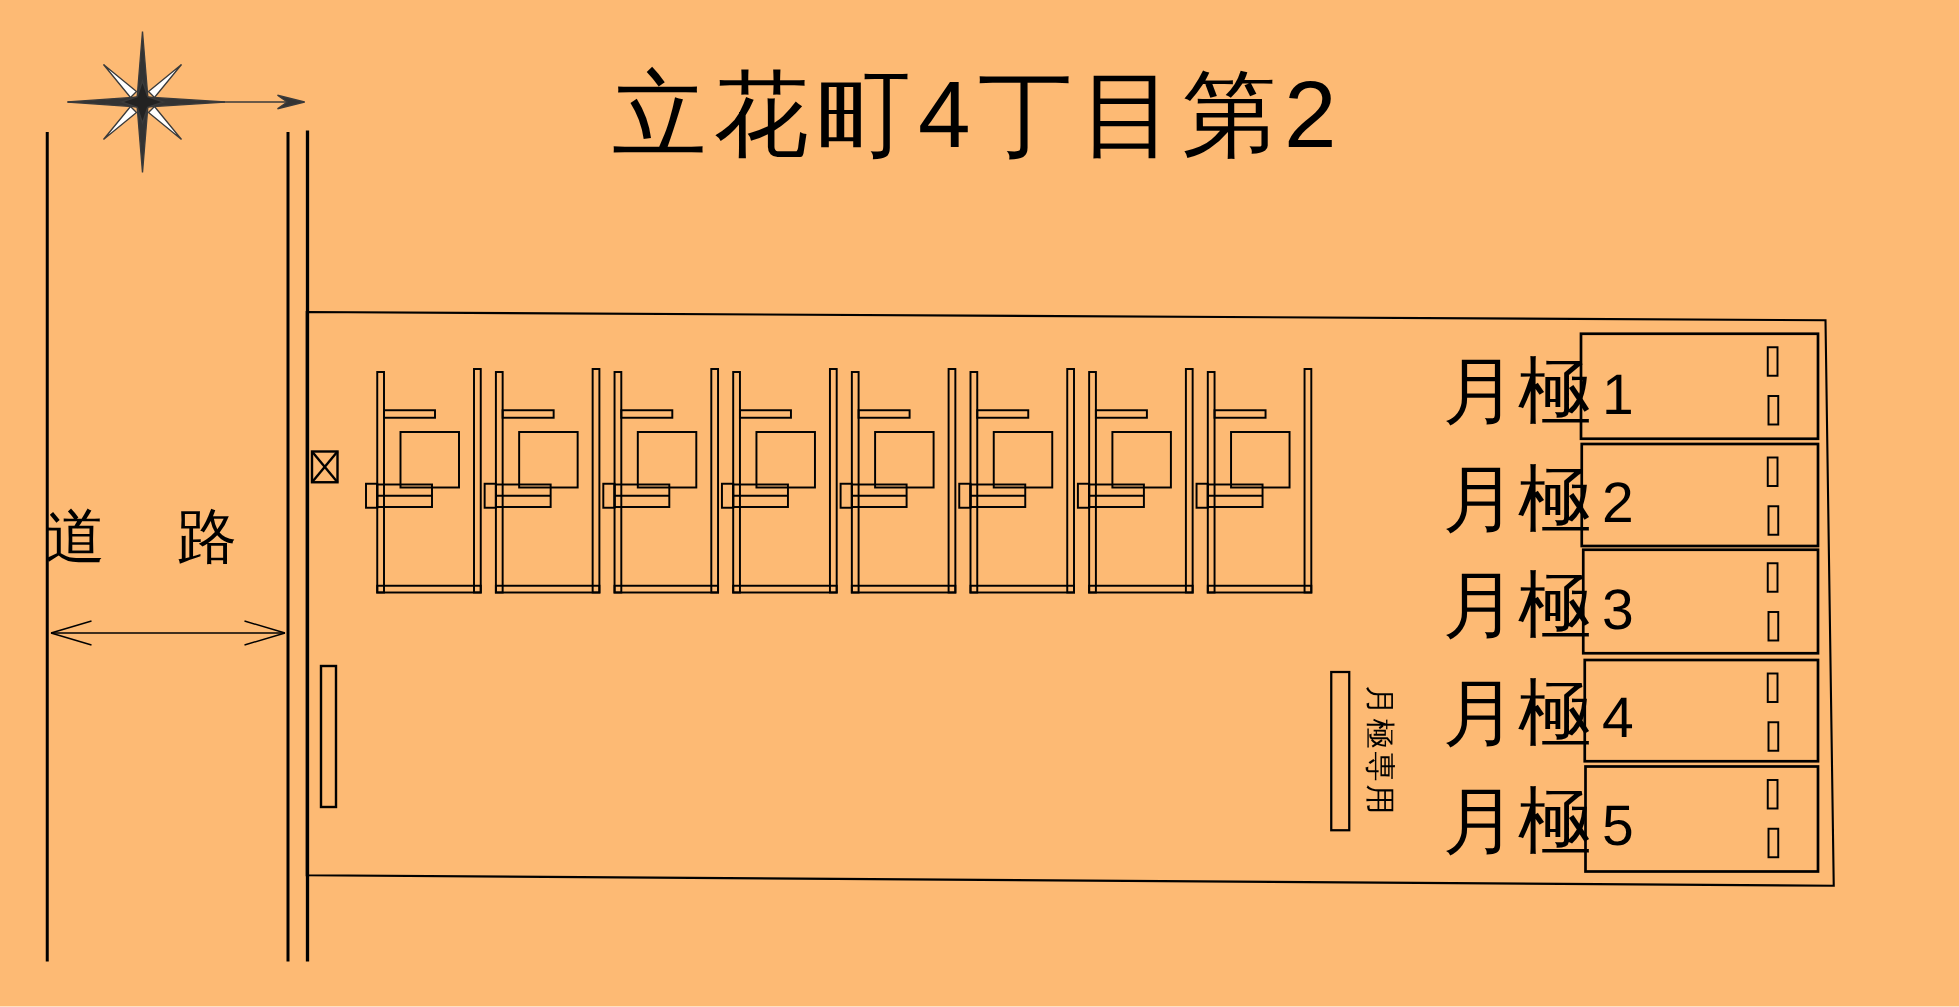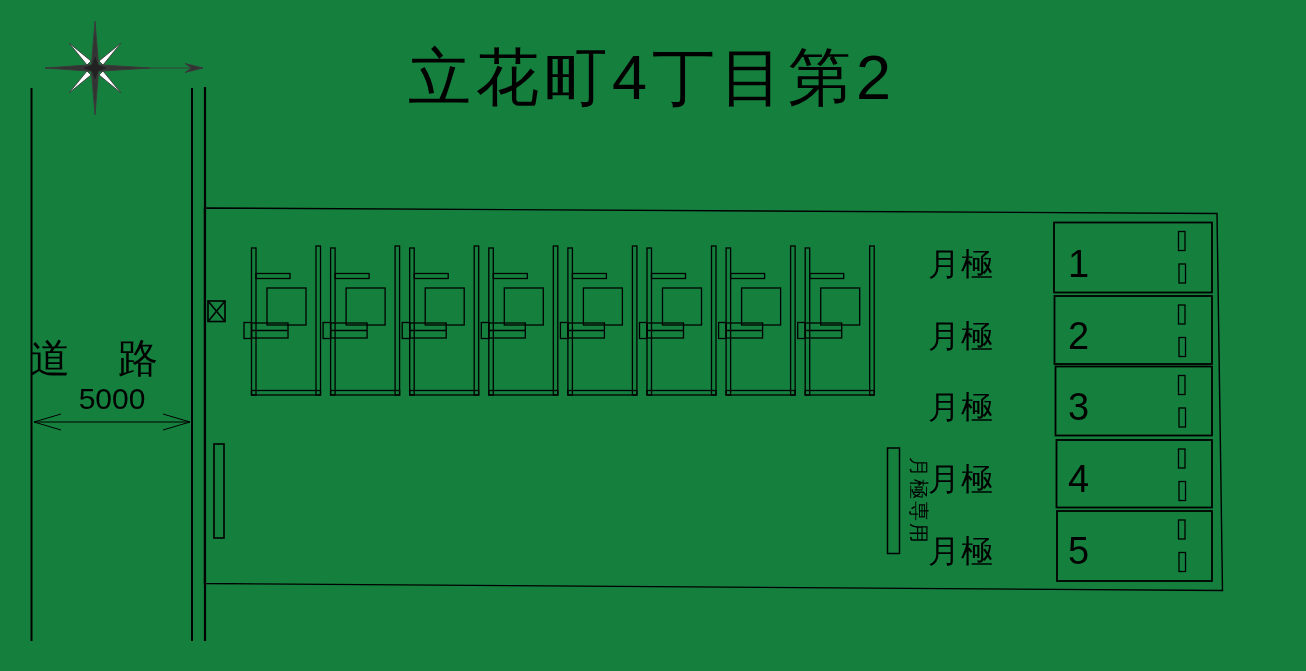--- a/index.html
+++ b/index.html
@@ -5,21 +5,21 @@
   html, body {
     margin: 0;
     padding: 0;
     background: #ffffff;
     font-family: "Liberation Sans", "DejaVu Sans", sans-serif;
   }
   #canvas {
     position: relative;
     width: 1306px;
     height: 671px;
-    background: #15803d;
+    background: #fdba74;
     overflow: hidden;
     color: #000;
   }
   #plan-svg {
     position: absolute;
     left: 0;
     top: 0;
   }
   .txt {
     position: absolute;
@@ -45,24 +45,25 @@
   }
   .road-dim {
     left: 32px;
     top: 384px;
     width: 160px;
     text-align: center;
     font-size: 30px;
     line-height: 30px;
   }
   .stall-label {
-    left: 928px;
-    font-size: 32px;
+    left: 962px;
+    font-size: 49px;
     line-height: 38px;
     letter-spacing: 1px;
+    font-family: Liberation Mono, monospace;
   }
   .stall-number {
     left: 1068px;
     font-size: 38px;
     line-height: 38px;
   }
   .row1 { top: 245px; }
   .row2 { top: 317px; }
   .row3 { top: 388px; }
   .row4 { top: 460px; }
@@ -166,21 +167,20 @@
         <rect x="1179" y="552.5" width="6.5" height="19"></rect>
       </g>
     </g>
 
     <rect x="887.5" y="448" width="12" height="105.5" stroke-width="1.5"></rect>
   </svg>
 
   <div class="txt title">立花町4丁目第2</div>
 
   <div class="txt road-label">道　路</div>
-  <div class="txt road-dim">5000</div>
 
   <div class="txt stall-label row1">月極</div>
   <div class="txt stall-label row2">月極</div>
   <div class="txt stall-label row3">月極</div>
   <div class="txt stall-label row4">月極</div>
   <div class="txt stall-label row5">月極</div>
 
   <div class="txt stall-number row1">1</div>
   <div class="txt stall-number row2">2</div>
   <div class="txt stall-number row3">3</div>

